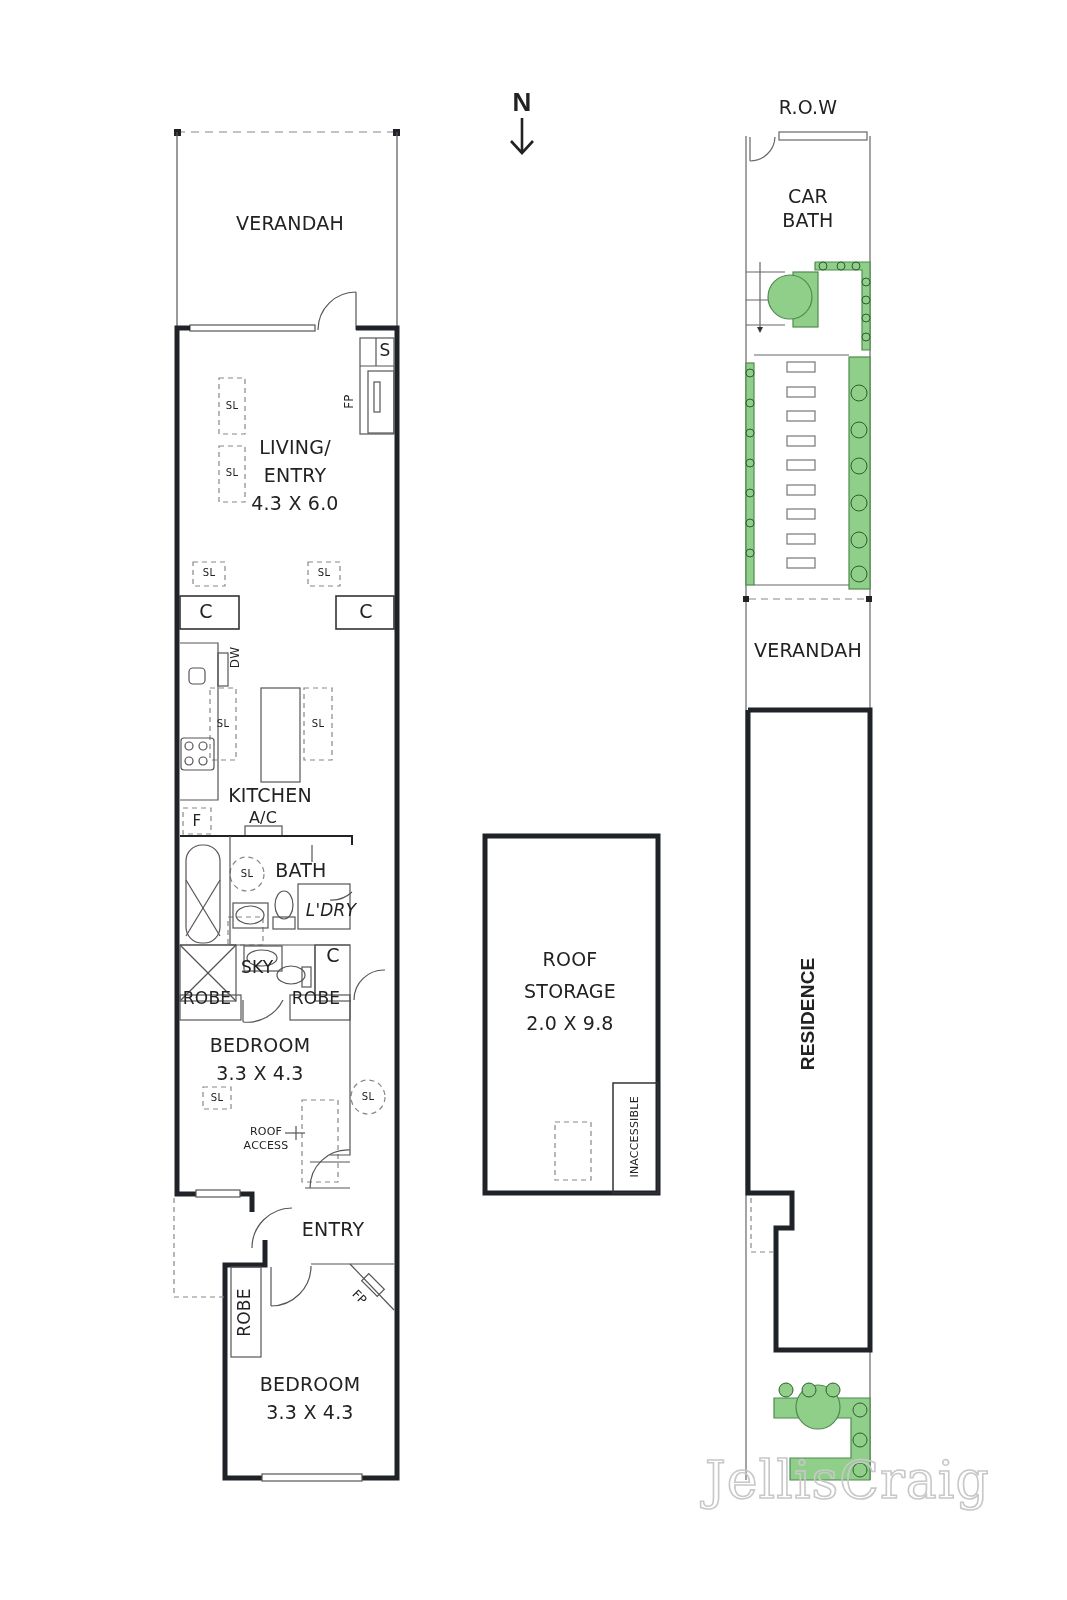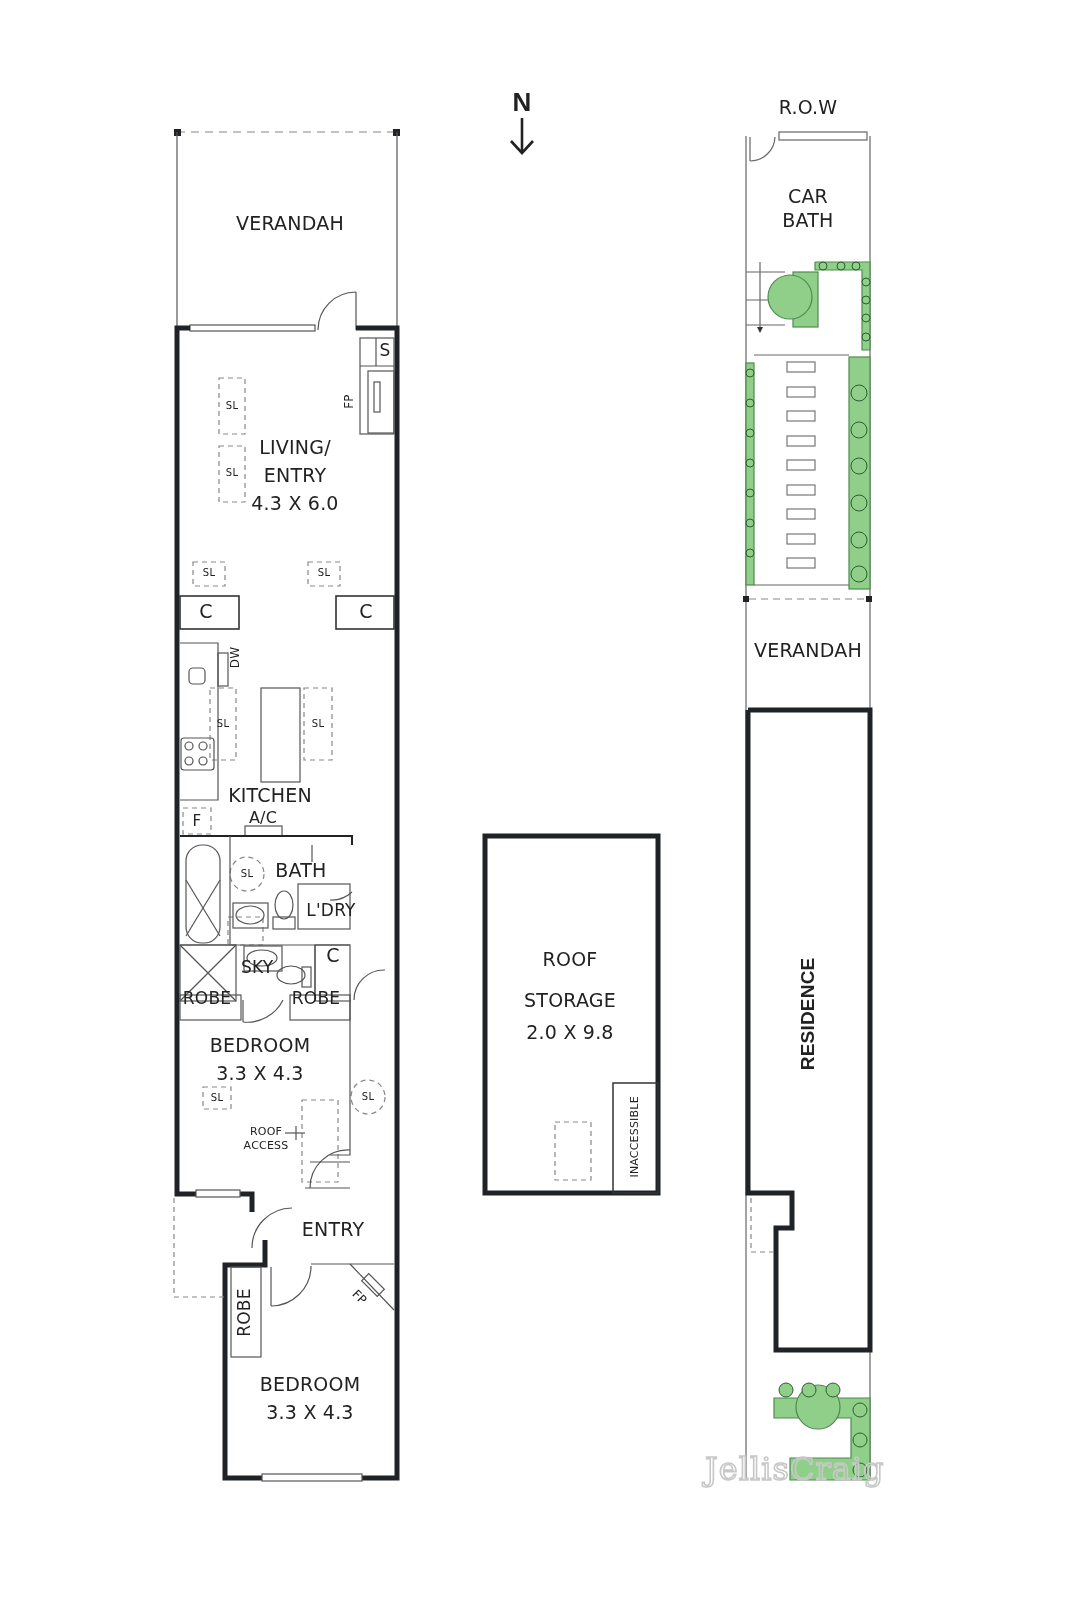--- a/index.html
+++ b/index.html
@@ -7,21 +7,21 @@
          font-family: "Liberation Sans", "DejaVu Sans", sans-serif; color: #222; }
   svg#plan { position: absolute; left: 0; top: 0; }
   .lbl { position: absolute; text-align: center; color: #222; letter-spacing: 0.2px;
          font-family: "DejaVu Sans", "Liberation Sans", sans-serif; white-space: nowrap; line-height: 1.25; }
   .lg { font-size: 19px; }
   .md { font-size: 17px; }
   .sm { font-size: 12px; }
   .xs { font-size: 10px; }
   .vert { transform: rotate(-90deg); transform-origin: center center; }
   .bold { font-weight: bold; font-family: "Liberation Sans", sans-serif; }
-  .wm { position: absolute; font-family: "DejaVu Serif", serif; font-size: 32px; color: transparent;
+  .wm { position: absolute; font-family: "DejaVu Serif", serif; font-size: 52px; color: transparent;
         -webkit-text-stroke: 1.6px #c8c8c8; letter-spacing: 1px; }
 </style>
 </head>
 <body>
 
 <svg id="plan" width="1067" height="1600" viewBox="0 0 1067 1600" xmlns="http://www.w3.org/2000/svg">
 
   <g fill="none" stroke="#555" stroke-width="1.2">
 
     <line x1="177" y1="132" x2="397" y2="132" stroke-dasharray="8 6" stroke="#888"></line>
@@ -247,21 +247,21 @@
 
 <div class="lbl sm vert" style="left:222px;top:650px;width:26px;">DW</div>
 <div class="lbl xs" style="left:210px;top:718px;width:26px;">SL</div>
 <div class="lbl xs" style="left:304px;top:718px;width:28px;">SL</div>
 <div class="lbl lg" style="left:210px;top:784px;width:120px;">KITCHEN</div>
 <div class="lbl sm" style="left:183px;top:812px;width:28px;font-size:15px;">F</div>
 <div class="lbl sm" style="left:240px;top:808px;width:46px;font-size:16px;">A/C</div>
 
 <div class="lbl xs" style="left:233px;top:868px;width:28px;">SL</div>
 <div class="lbl lg" style="left:268px;top:859px;width:66px;">BATH</div>
-<div class="lbl md" style="left:297px;top:900px;width:68px;">L'DRY</div>
+<div class="lbl md" style="left:297px;top:900px;width:68px;font-style:italic;">L'DRY</div>
 
 <div class="lbl xs" style="left:241px;top:957px;width:32px;font-size:17px;">SKY</div>
 <div class="lbl lg" style="left:316px;top:944px;width:34px;">C</div>
 <div class="lbl md" style="left:176px;top:988px;width:62px;">ROBE</div>
 <div class="lbl md" style="left:284px;top:988px;width:64px;">ROBE</div>
 
 <div class="lbl lg" style="left:190px;top:1034px;width:140px;">
   <div>BEDROOM</div>
   <div style="margin-top:4px;">3.3 X 4.3</div>
 </div>
@@ -277,21 +277,21 @@
 <div class="lbl md vert" style="left:213px;top:1302px;width:64px;">ROBE</div>
 <div class="lbl sm" style="left:347px;top:1290px;width:24px;transform:rotate(45deg);">FP</div>
 
 <div class="lbl lg" style="left:240px;top:1373px;width:140px;">
   <div>BEDROOM</div>
   <div style="margin-top:4px;">3.3 X 4.3</div>
 </div>
 
 <div class="lbl lg" style="left:500px;top:948px;width:140px;">
   <div>ROOF</div>
-  <div style="margin-top:17px;">STORAGE</div>
+  <div style="margin-top:8px;">STORAGE</div>
   <div style="margin-top:8px;">2.0 X 9.8</div>
 </div>
 <div class="lbl xs vert" style="left:585px;top:1130px;width:100px;font-size:11px;">INACCESSIBLE</div>
 
 <div class="lbl lg" style="left:760px;top:96px;width:96px;">R.O.W</div>
 <div class="lbl lg" style="left:758px;top:185px;width:100px;">
   <div>CAR</div>
   <div>BATH</div>
 </div>
 <div class="lbl lg" style="left:748px;top:639px;width:120px;">VERANDAH</div>

